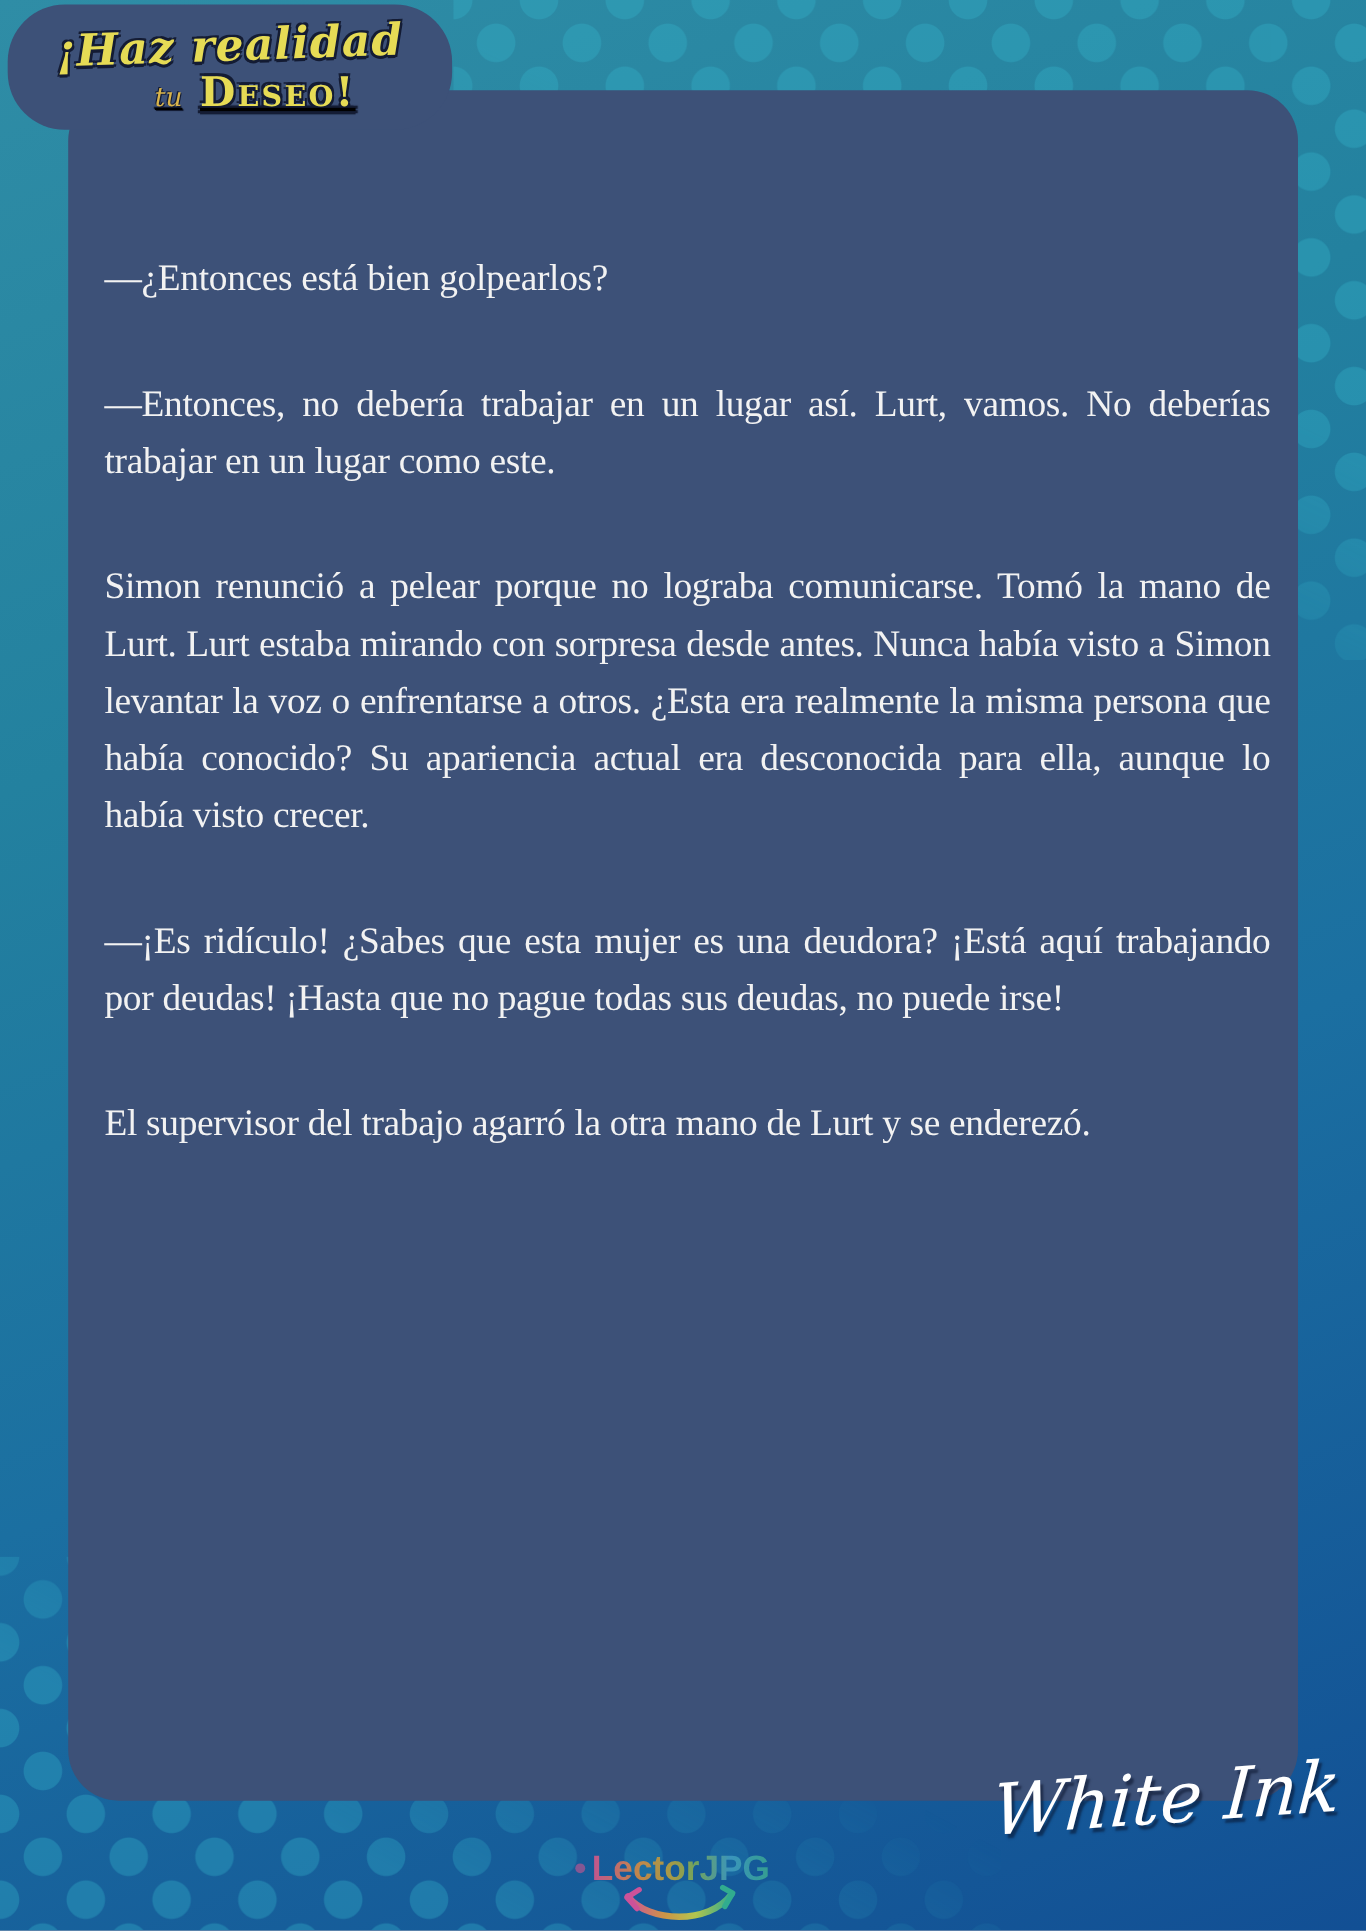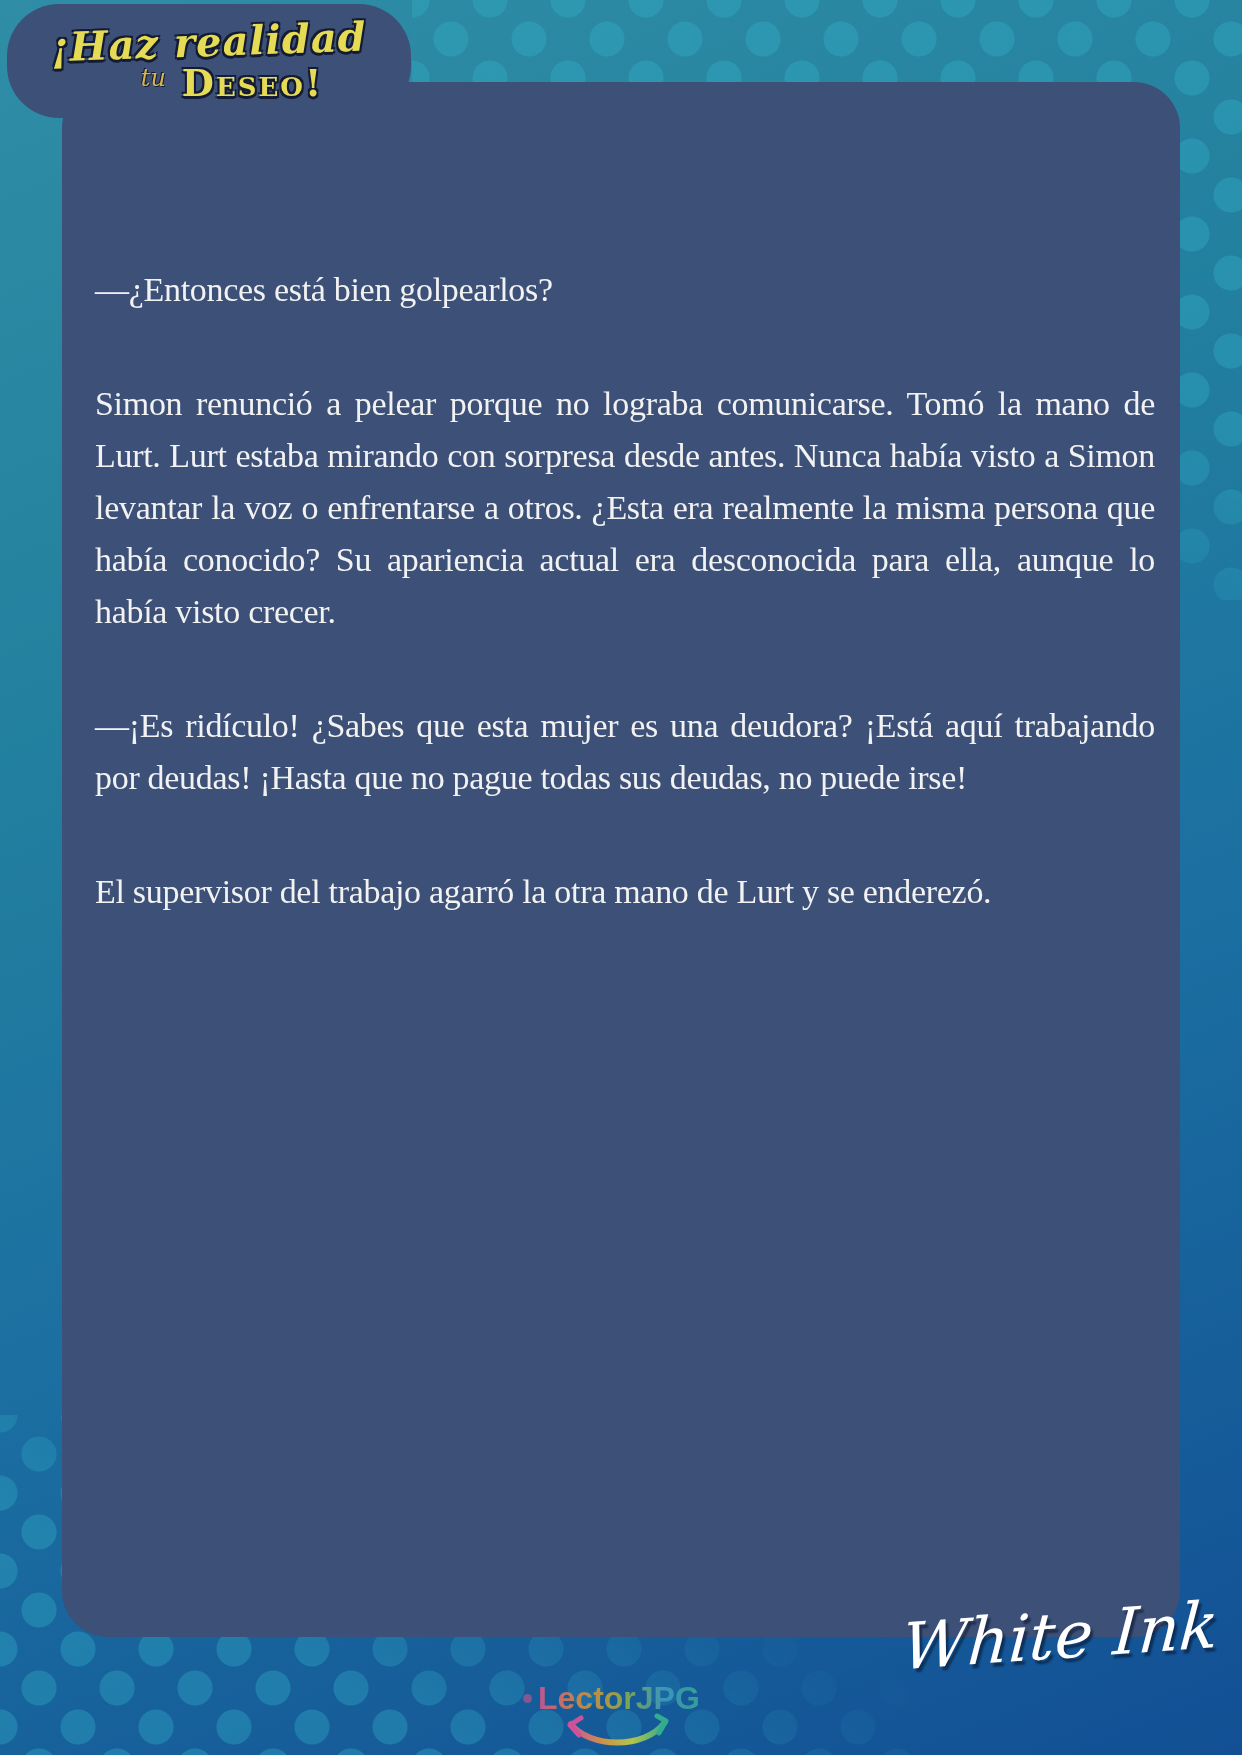--- a/index.html
+++ b/index.html
@@ -54,21 +54,21 @@
   }
   .badge-line1{
     font-family:"DejaVu Serif",serif;
     font-style:italic;font-weight:bold;
     font-size:40px;line-height:42px;
     color:var(--logo-gold,#e6db55);
     letter-spacing:1px;
     transform:rotate(-2deg);
     text-shadow:-2px -2px 0 #141c34,2px -2px 0 #141c34,-2px 2px 0 #141c34,2px 2px 0 #141c34,0 3px 0 #141c34;
   }
-  .badge-line2{display:flex;align-items:flex-start;gap:16px;margin-top:1px;padding-left:46px;}
+  .badge-line2{display:flex;align-items:flex-end;gap:16px;margin-top:1px;padding-left:46px;text-decoration:underline;}
   .badge-tu{
     font-family:"DejaVu Serif",serif;font-style:italic;
     font-size:24px;color:#d9b44a;
     text-shadow:-1px -1px 0 #141c34,1px 1px 0 #141c34;
   }
   .badge-deseo{
     font-family:"DejaVu Serif",serif;
     font-variant:small-caps;font-weight:bold;
     font-size:37px;line-height:38px;
     letter-spacing:2px;
@@ -77,21 +77,20 @@
   }
   
   .text-block{
     position:absolute;
     left:95px;top:228px;width:1060px;
     color:var(--text,#f2f2f2);
     font-size:34px;line-height:52px;
     letter-spacing:-0.3px;
     text-align:justify;
     z-index:2;
-    margin-top:36px;
   }
   .text-block p{margin:0 0 62px 0;}
   
   .footer-logo{
     position:absolute;left:538px;top:1656px;
     display:flex;flex-direction:column;align-items:center;
     z-index:2;
     margin-top:25px;
   }
   .logo-text{
@@ -133,20 +132,21 @@
 <div class="badge">
   <div class="badge-line1">¡Haz realidad</div>
   <div class="badge-line2">
     <span class="badge-tu">tu</span>
     <span class="badge-deseo">Deseo!</span>
   </div>
 </div>
 
 <div class="text-block">
   <p>—¿Entonces está bien golpearlos?</p>
+  <p>—Entonces, no debería trabajar en un lugar así. Lurt, vamos. No deberías trabajar en un lugar como este.</p>
   <p>Simon renunció a pelear porque no lograba comunicarse. Tomó la mano de Lurt. Lurt estaba mirando con sorpresa desde antes. Nunca había visto a Simon levantar la voz o enfrentarse a otros. ¿Esta era realmente la misma persona que había conocido? Su apariencia actual era desconocida para ella, aunque lo había visto crecer.</p>
   <p>—¡Es ridículo! ¿Sabes que esta mujer es una deudora? ¡Está aquí trabajando por deudas! ¡Hasta que no pague todas sus deudas, no puede irse!</p>
   <p>El supervisor del trabajo agarró la otra mano de Lurt y se enderezó.</p>
 </div>
 
 <div class="footer-logo">
   <span class="logo-text"><span class="logo-dot"></span><span>Lector</span><span>JPG</span></span>
   <svg class="smile" width="124" height="42" viewBox="0 0 124 42">
     <defs>
       <linearGradient id="smileGrad" x1="0" y1="0" x2="1" y2="0">

